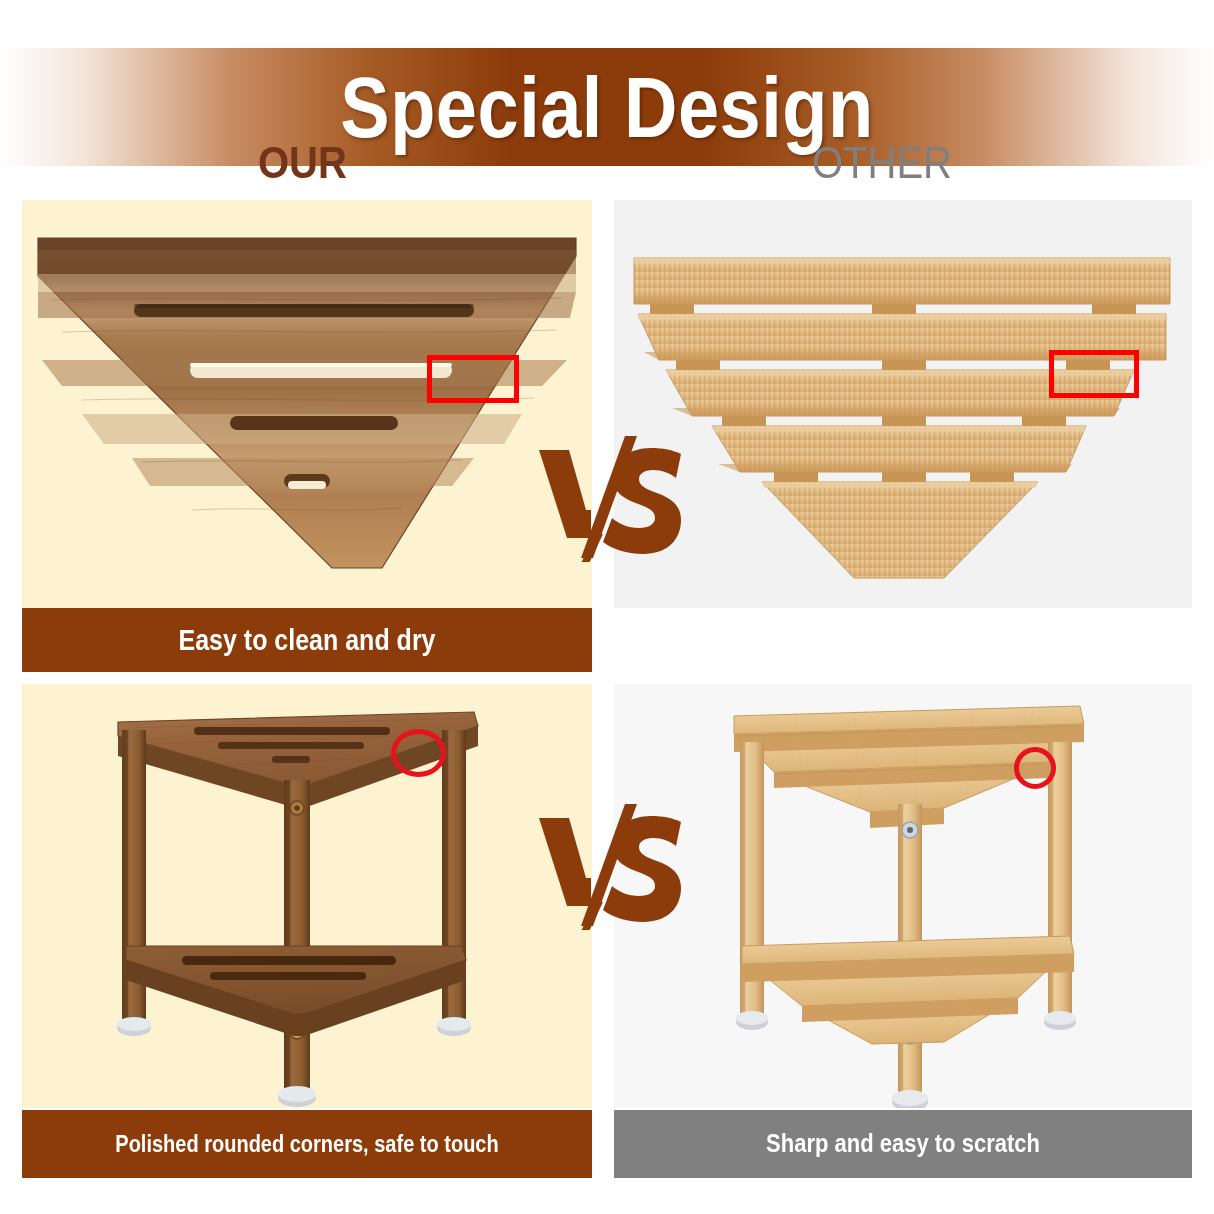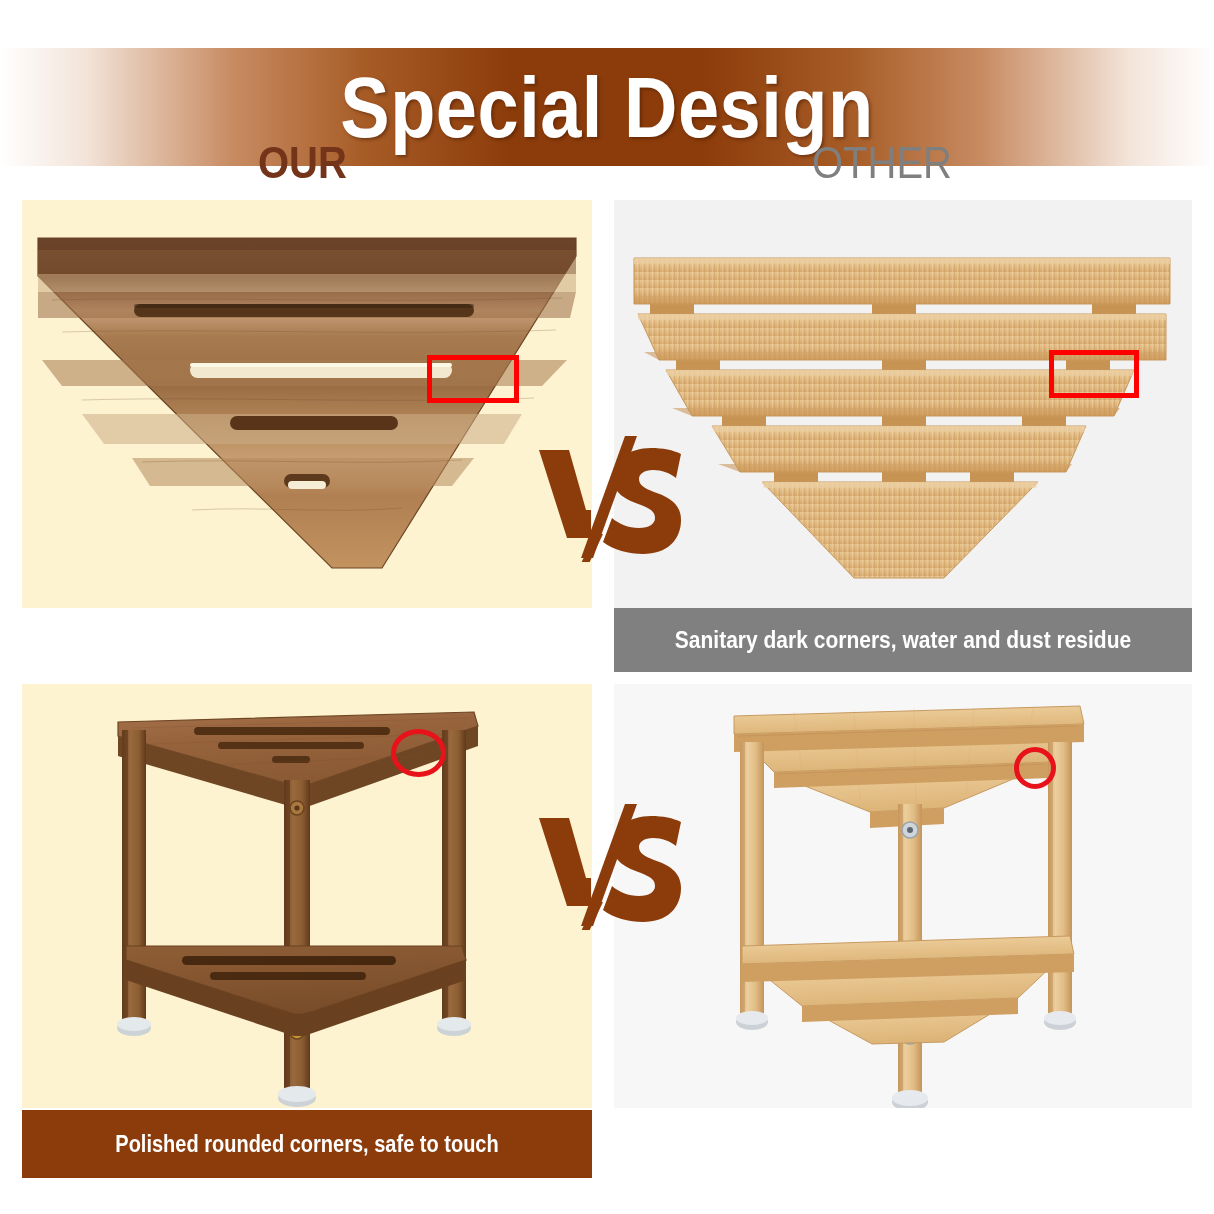--- a/index.html
+++ b/index.html
@@ -326,25 +326,28 @@
       <ellipse cx="138" cy="338" rx="16" ry="8" fill="#cbd1d6"></ellipse>
       <ellipse cx="138" cy="334" rx="16" ry="7" fill="#e6eaee"></ellipse>
       <ellipse cx="446" cy="338" rx="16" ry="8" fill="#cbd1d6"></ellipse>
       <ellipse cx="446" cy="334" rx="16" ry="7" fill="#e6eaee"></ellipse>
       <ellipse cx="296" cy="418" rx="18" ry="9" fill="#cbd1d6"></ellipse>
       <ellipse cx="296" cy="414" rx="18" ry="8" fill="#e6eaee"></ellipse>
     </svg>
     <div class="hl-circle" style="left:400px; top:63px; width:42px; height:42px;"></div>
   </div>
 
-  <div class="caption tr">
-    <span>Sanitary dark corners, water and dust residue</span>
+  <div class="caption tl">
+    <span>Easy to clean and dry</span>
   </div>
   <div class="caption bl">
     <span>Polished rounded corners, safe to touch</span>
+  </div>
+  <div class="caption br">
+    <span>Sharp and easy to scratch</span>
   </div>
 
   <div class="vs top">
     <svg viewBox="0 0 150 130" width="150" height="130">
       <g fill="#8c3c0a">
         <path d="M6,18 L36,18 L53,78 L58,78 L58,106 L34,106 Z"></path>
         <path d="M118,16 C96,16 80,28 80,46 C80,62 94,68 108,73 C118,77 122,80 122,86 C122,92 116,96 106,96 C95,96 86,92 79,86 L70,110 C80,118 96,122 110,122 C134,122 148,108 148,88 C148,72 136,65 121,60 C111,56 106,53 106,47 C106,42 111,38 120,38 C129,38 137,41 143,46 L148,22 C140,18 130,16 118,16 Z"></path>
         <path d="M92,4 L104,4 L60,126 L48,126 Z"></path>
         <path d="M62,102 L70,102 L50,144 L42,144 Z"></path>
       </g>

